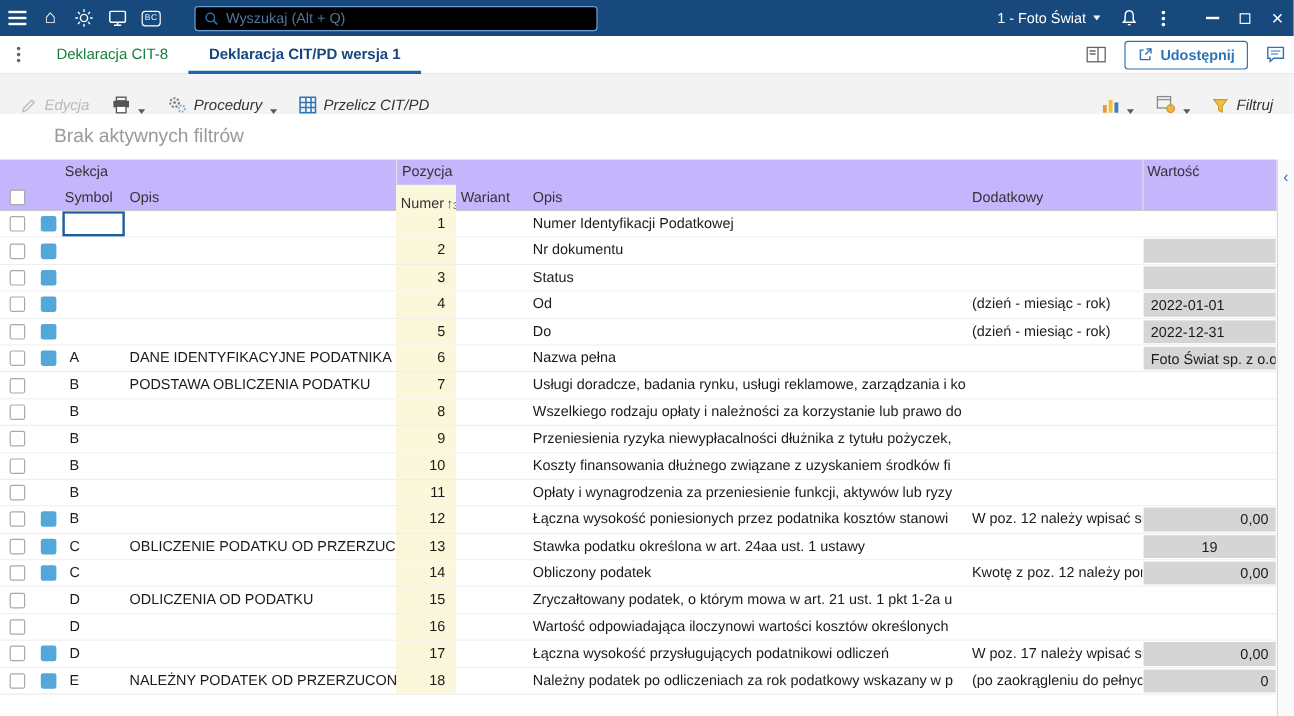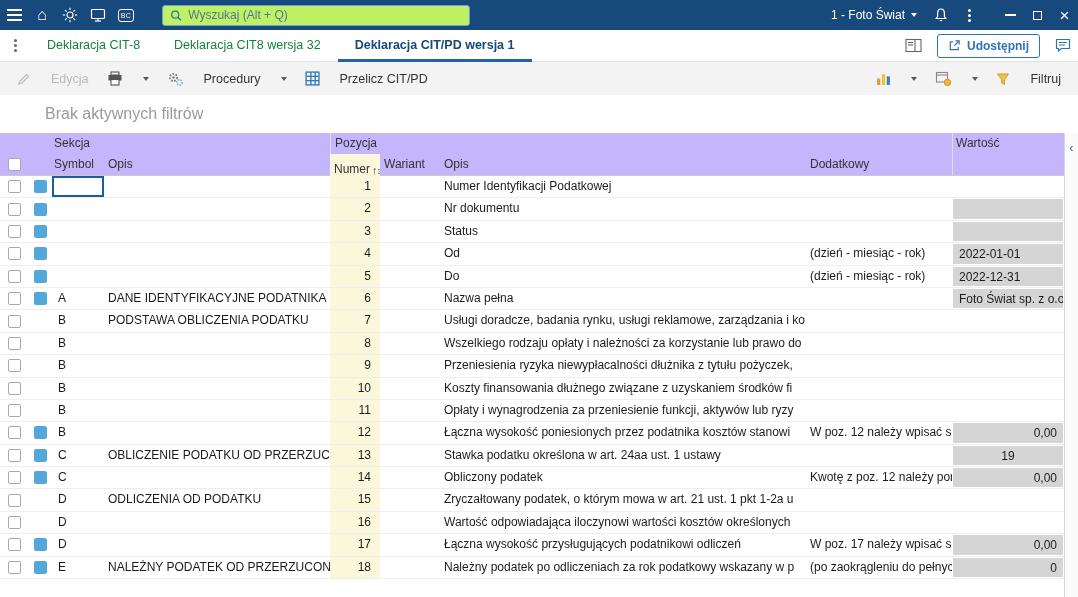--- a/index.html
+++ b/index.html
@@ -7,21 +7,21 @@
     font-family:"Liberation Sans","DejaVu Sans",sans-serif; }
   .flex-spacer { flex:1; }
 
   
   .topbar { position:absolute; top:0; left:0; width:1078px; height:30px;
     background:#17497c; display:flex; align-items:center; color:#fff; }
   .tb-icon { height:30px; min-width:28px; display:flex; align-items:center; justify-content:center; cursor:pointer; }
   .hamb { width:15px; height:2px; background:#fff; box-shadow:0 -5px 0 #fff, 0 5px 0 #fff; display:block; }
   .glyph-home { font-size:16px; line-height:1; color:#fff; }
   .bc { border:1px solid #fff; border-radius:3px; font-size:7px; padding:2px 2px; letter-spacing:.5px; }
-  .search { margin-left:22px; width:308px; height:21px; background:#bef264; border:1px solid #6e9fd2;
+  .search { margin-left:22px; width:336px; height:21px; background:#000000; border:1px solid #6e9fd2;
     border-radius:3px; display:flex; align-items:center; padding:0 7px; }
   .search input { border:none; outline:none; background:transparent; font-size:12px; color:#3f618a;
     margin-left:6px; width:100%; font-family:inherit; }
   .search input::placeholder { color:#51749c; opacity:1; }
   .html-btn { margin-left:33px; height:23px; background:#3a74b0; border:1px solid #93bade; border-radius:2px;
     color:#fff; font-size:12px; display:flex; align-items:center; gap:6px; padding:0 11px; cursor:pointer;
     font-family:inherit; }
   .html-badge { border:1px solid #fff; border-radius:2px; font-size:5.5px; padding:3px 2px 2px; line-height:1; }
   .company { display:flex; align-items:center; gap:6px; font-size:12px; margin-right:10px; cursor:pointer; }
   .caret { width:0; height:0; border-left:3.5px solid transparent; border-right:3.5px solid transparent;
@@ -43,22 +43,22 @@
   .tab.active { color:#15477e; font-weight:bold; box-shadow:inset 0 -3px 0 #1f63ad; }
   .tab-kebab { width:30px; display:flex; justify-content:center; cursor:pointer; }
   .share-btn { height:24px; border:1px solid #2e75b6; background:#fff; border-radius:3px; color:#2e75b6;
     font-size:12px; font-weight:bold; display:flex; align-items:center; gap:6px; padding:0 10px;
     margin:0 8px; cursor:pointer; font-family:inherit; }
   .icon-btn { display:flex; align-items:center; justify-content:center; padding:0 7px; cursor:pointer; height:32px; }
 
   
   .toolbar { position:absolute; top:62px; left:0; width:1078px; height:33px; background:#f3f3f4;
     display:flex; align-items:center; padding:0 8px; }
-  .tl-item { display:flex; align-items:center; gap:20px; padding:0 9px; height:33px; font-size:12.5px;
-    color:#333; cursor:pointer; white-space:nowrap; }
+  .tl-item { display:flex; align-items:flex-end; gap:6px; padding:0 9px; height:33px; font-size:12.5px;
+    color:#333; cursor:pointer; white-space:nowrap;font-style:italic; }
   .tl-item.disabled { color:#b9b9b9; cursor:default; }
 
   
   .filterbar { position:absolute; top:95px; left:0; width:1064px; height:38px; background:#fff;
     display:flex; align-items:center; padding-left:10px; font-size:16px; color:#9a9a9a;margin-left:35px; }
 
   
   .grid-head { position:absolute; top:133px; left:0; width:1064px; height:43px; background:#c4b5fd;
     border-bottom:1px solid #c9c9c9; font-size:12px; color:#333; }
   .gh-label { position:absolute; line-height:21px; white-space:nowrap; }
@@ -167,21 +167,20 @@
         <span class="close-glyph">×</span>
       </div>
   </div>
 </div>
 
 <div class="tabsbar">
   <div class="tab-kebab">
       <span class="vdots vdots-gray"></span>
     </div>
   <div class="tab">Deklaracja CIT-8</div>
-  <div class="tab">Deklaracja CIT8 wersja 32</div>
   <div class="tab active">Deklaracja CIT/PD wersja 1</div>
   <div class="flex-spacer"></div>
   <div class="icon-btn">
     <svg width="17" height="15" viewBox="0 0 17 15">
         <g stroke="#666" stroke-width="1.1" fill="none">
           <rect x="1" y="1.5" width="15" height="12"></rect>
           <line x1="10" y1="1.5" x2="10" y2="13.5"></line>
           <line x1="3" y1="4.5" x2="8" y2="4.5"></line>
           <line x1="3" y1="7" x2="8" y2="7"></line>
         </g>

